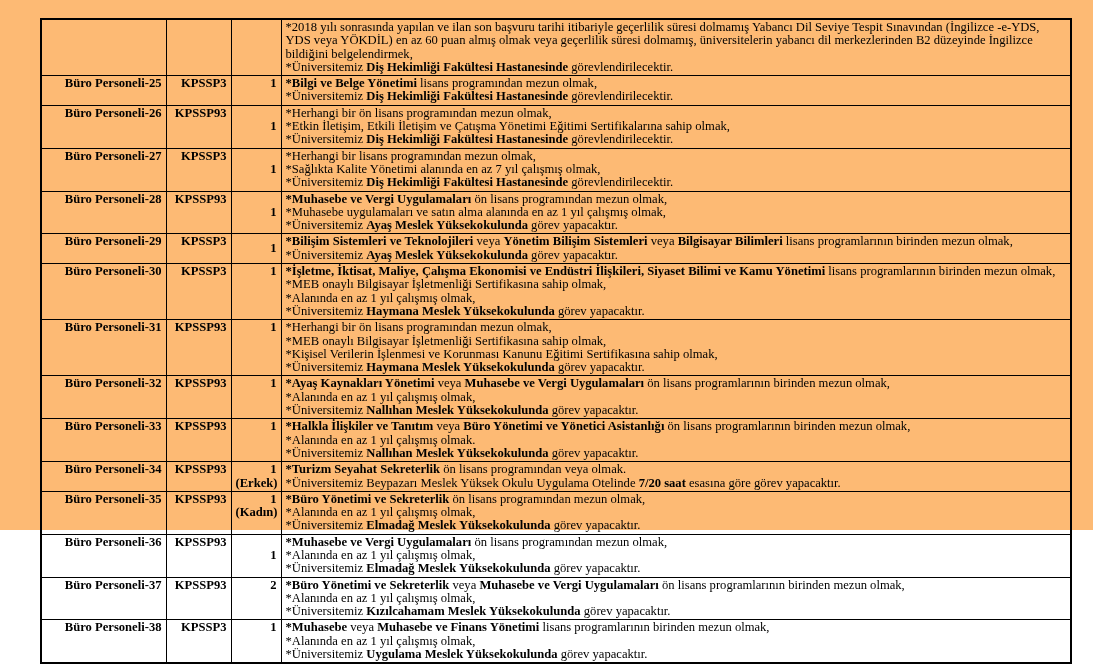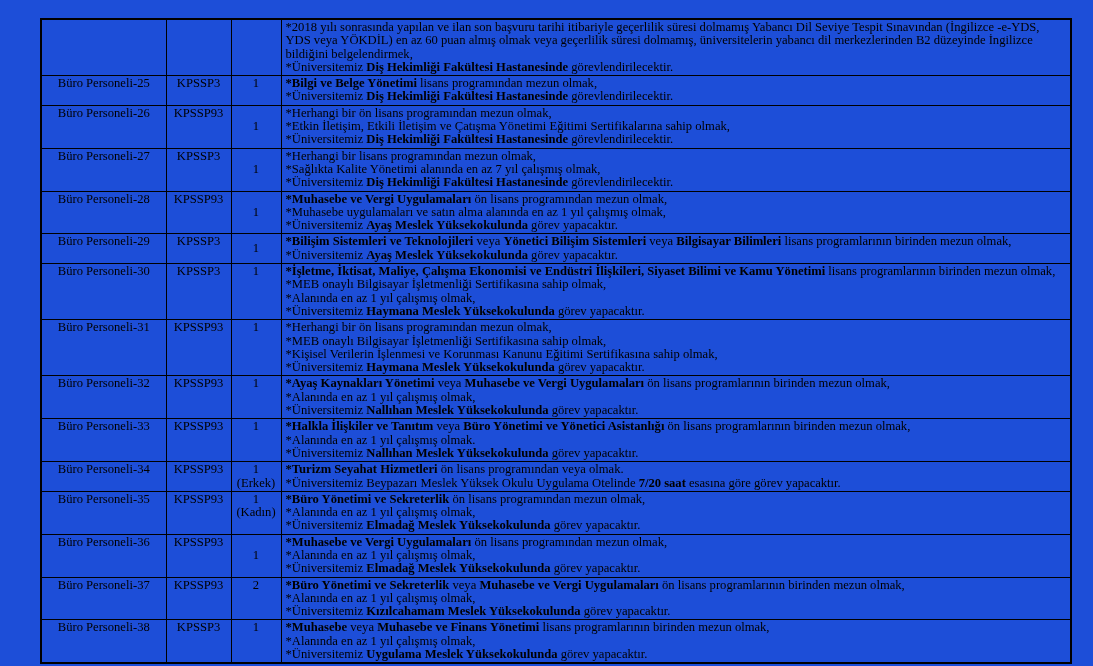--- a/index.html
+++ b/index.html
@@ -8,42 +8,43 @@
     background: #ffffff;
     width: 1093px;
     height: 666px;
     overflow: hidden;
     font-family: "Liberation Serif", serif;
     color: #000000;
   }
   .page {
     position: relative;
     width: 1093px;
-    height: 666px;
-    background: #1d4ed8;
+    height: 530px;
+    background: #fdba74;
   }
   table.job-table {
     position: absolute;
     left: 40px;
     top: 18px;
     width: 1030px;
     border-collapse: collapse;
     table-layout: fixed;
     border: 2px solid #000000;
   }
   table.job-table td {
     border: 1px solid #000000;
     vertical-align: top;
     padding: 1px 4px;
     font-size: 12.6px;
     line-height: 13.3px;
     overflow: hidden;
   }
   td.c-pos, td.c-kpss, td.c-count {
-    text-align: center;
+    text-align: right;
+    font-weight: bold;
   }
   td.c-count {
     white-space: pre-line;
   }
   td.c-count.mid {
     vertical-align: middle;
   }
   td.c-req .req-line {
     text-align: left;
   }
@@ -109,21 +110,21 @@
             <div class="req-line"><b>*Muhasebe ve Vergi Uygulamaları</b><span> ön lisans programından mezun olmak,</span></div>
             <div class="req-line"><span>*Muhasebe uygulamaları ve satın alma alanında en az 1 yıl çalışmış olmak,</span></div>
             <div class="req-line"><span>*Üniversitemiz </span><b>Ayaş Meslek Yüksekokulunda</b><span> görev yapacaktır.</span></div>
           </td>
         </tr>
         <tr>
           <td class="c-pos">Büro Personeli-29</td>
           <td class="c-kpss">KPSSP3</td>
           <td class="c-count mid">1</td>
           <td class="c-req">
-            <div class="req-line"><b>*Bilişim Sistemleri ve Teknolojileri</b><span> veya </span><b>Yönetici Bilişim Sistemleri</b><span> veya </span><b>Bilgisayar Bilimleri</b><span> lisans programlarının birinden mezun olmak,</span></div>
+            <div class="req-line"><b>*Bilişim Sistemleri ve Teknolojileri</b><span> veya </span><b>Yönetim Bilişim Sistemleri</b><span> veya </span><b>Bilgisayar Bilimleri</b><span> lisans programlarının birinden mezun olmak,</span></div>
             <div class="req-line"><span>*Üniversitemiz </span><b>Ayaş Meslek Yüksekokulunda</b><span> görev yapacaktır.</span></div>
           </td>
         </tr>
         <tr>
           <td class="c-pos">Büro Personeli-30</td>
           <td class="c-kpss">KPSSP3</td>
           <td class="c-count">1</td>
           <td class="c-req">
             <div class="req-line"><b>*İşletme, İktisat, Maliye, Çalışma Ekonomisi ve Endüstri İlişkileri, Siyaset Bilimi ve Kamu Yönetimi</b><span> lisans programlarının birinden mezun olmak,</span></div>
             <div class="req-line"><span>*MEB onaylı Bilgisayar İşletmenliği Sertifikasına sahip olmak,</span></div>
@@ -161,21 +162,21 @@
             <div class="req-line"><span>*Alanında en az 1 yıl çalışmış olmak.</span></div>
             <div class="req-line"><span>*Üniversitemiz </span><b>Nallıhan Meslek Yüksekokulunda</b><span> görev yapacaktır.</span></div>
           </td>
         </tr>
         <tr>
           <td class="c-pos">Büro Personeli-34</td>
           <td class="c-kpss">KPSSP93</td>
           <td class="c-count">1
 (Erkek)</td>
           <td class="c-req">
-            <div class="req-line"><b>*Turizm Seyahat Hizmetleri</b><span> ön lisans programından veya olmak.</span></div>
+            <div class="req-line"><b>*Turizm Seyahat Sekreterlik</b><span> ön lisans programından veya olmak.</span></div>
             <div class="req-line"><span>*Üniversitemiz Beypazarı Meslek Yüksek Okulu Uygulama Otelinde </span><b>7/20 saat</b><span> esasına göre görev yapacaktır.</span></div>
           </td>
         </tr>
         <tr>
           <td class="c-pos">Büro Personeli-35</td>
           <td class="c-kpss">KPSSP93</td>
           <td class="c-count">1
 (Kadın)</td>
           <td class="c-req">
             <div class="req-line"><b>*Büro Yönetimi ve Sekreterlik</b><span> ön lisans programından mezun olmak,</span></div>

